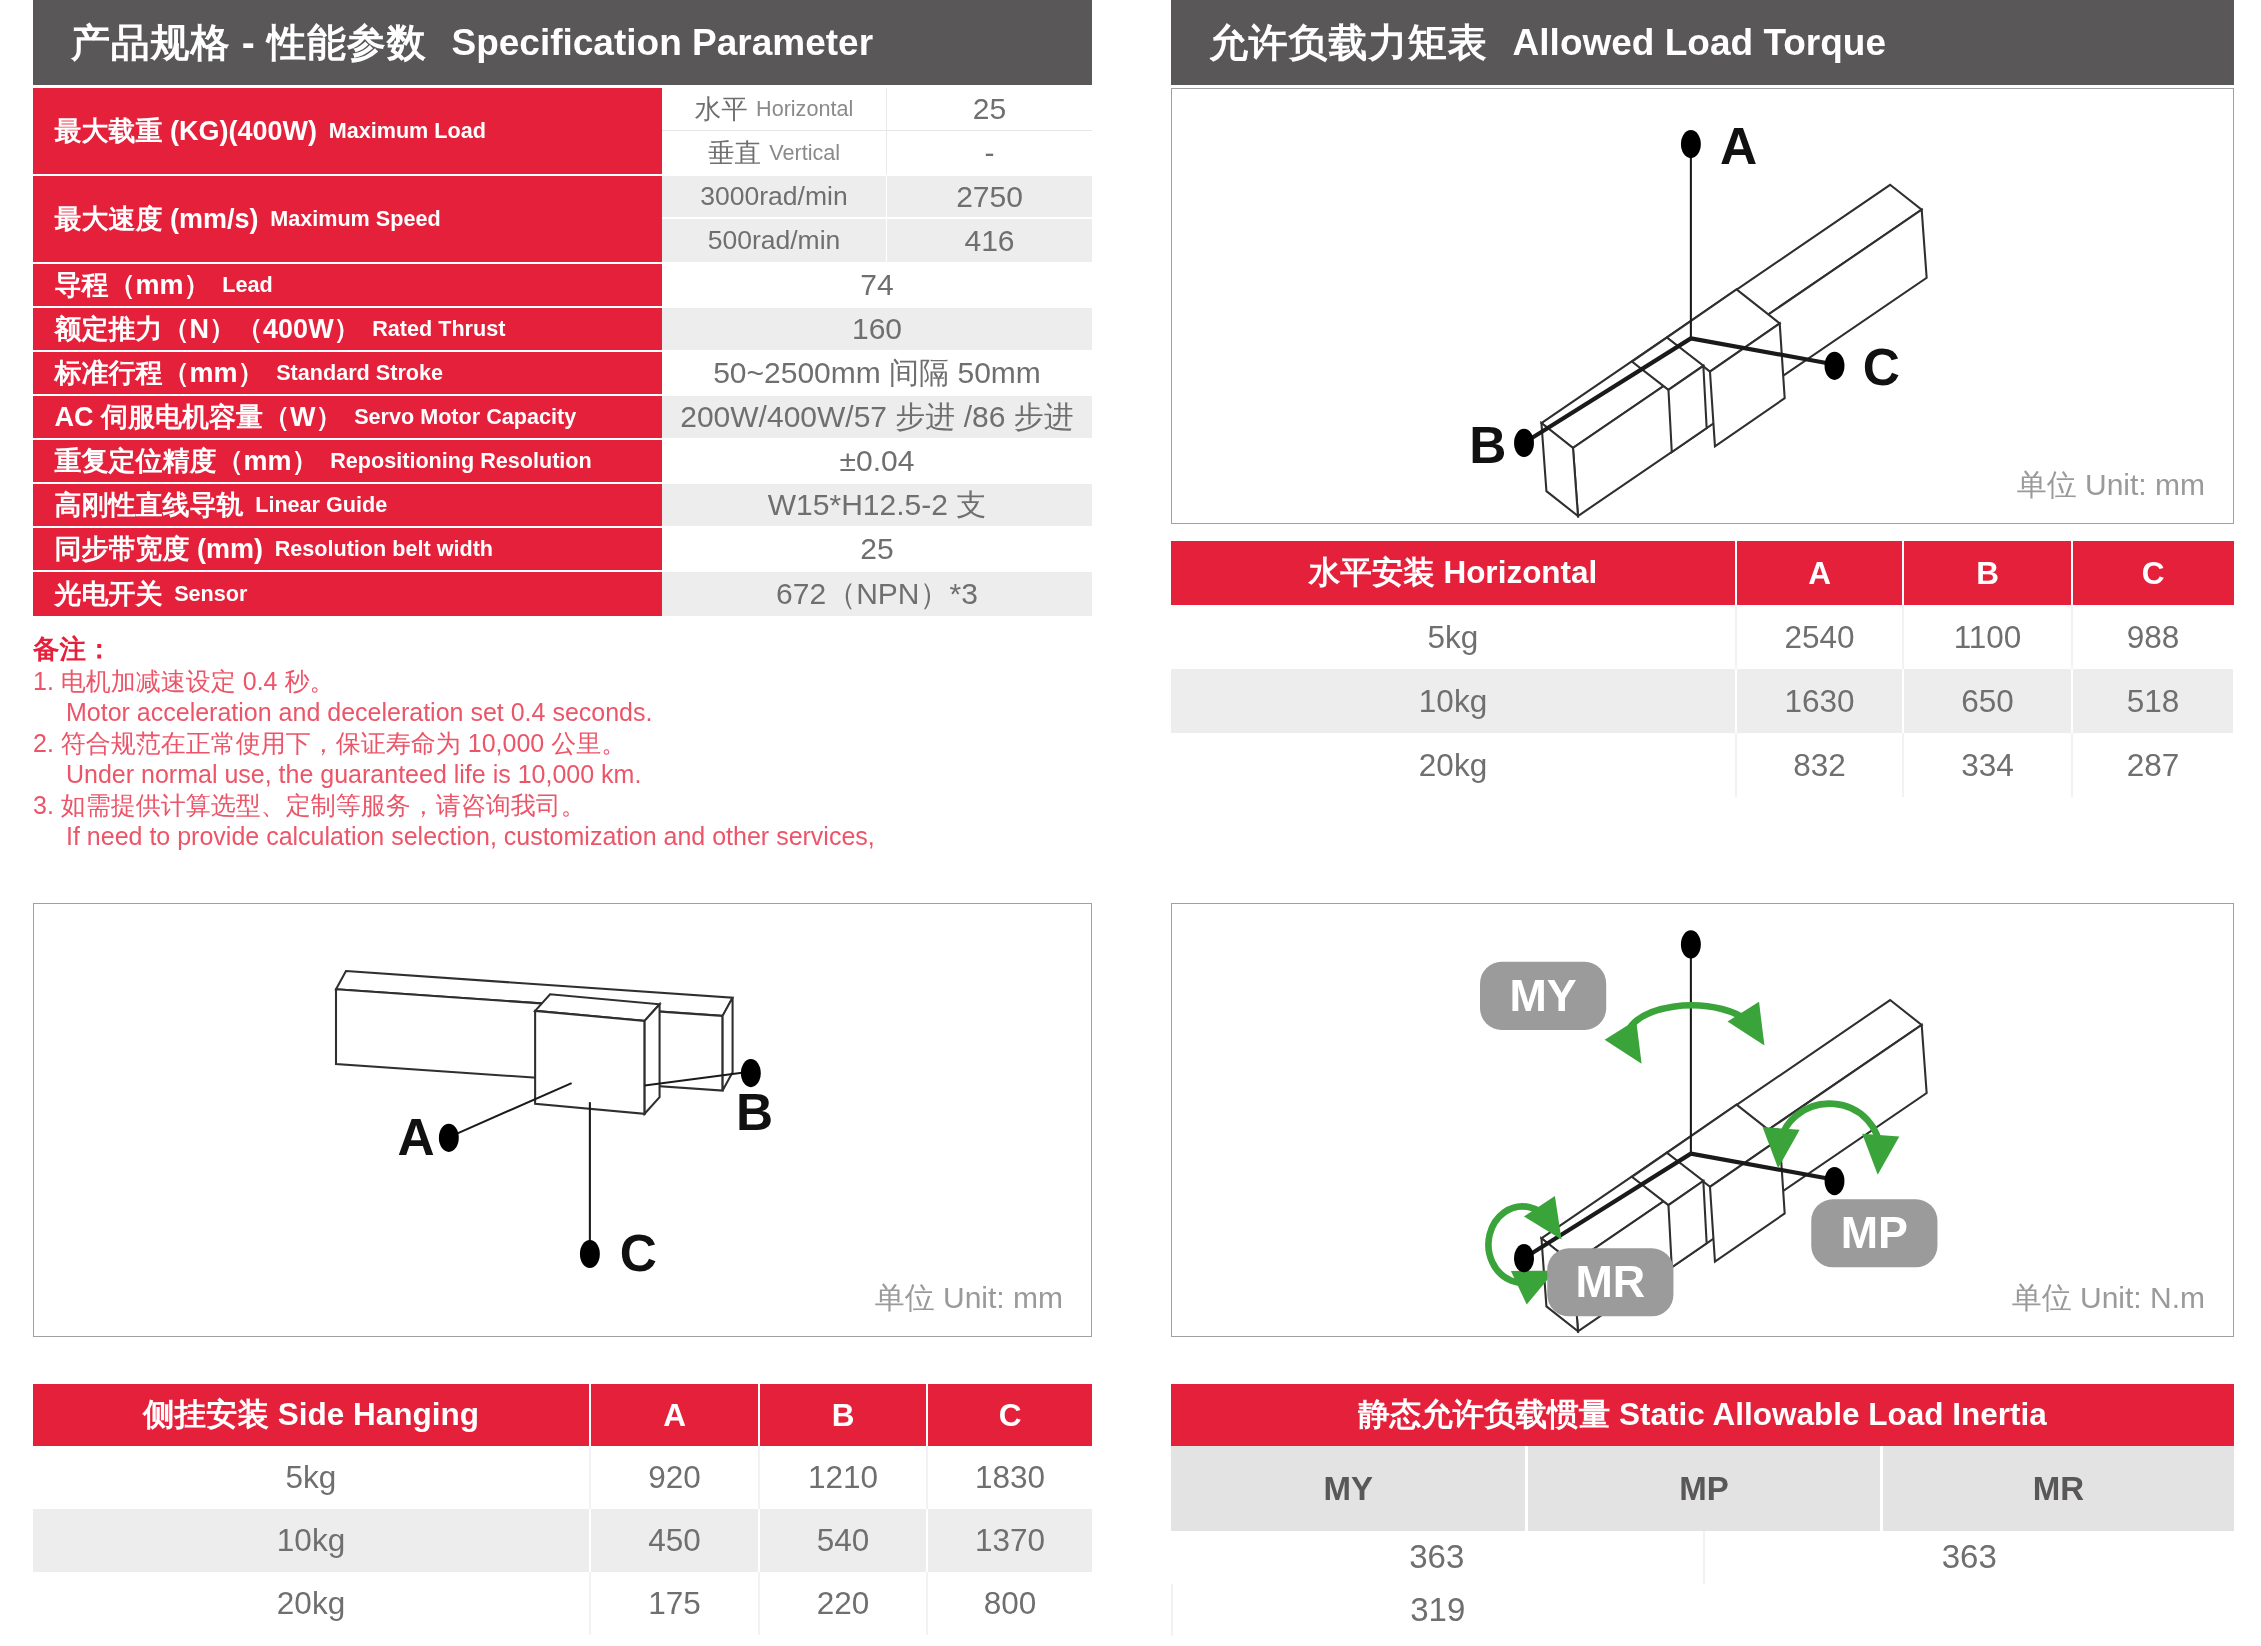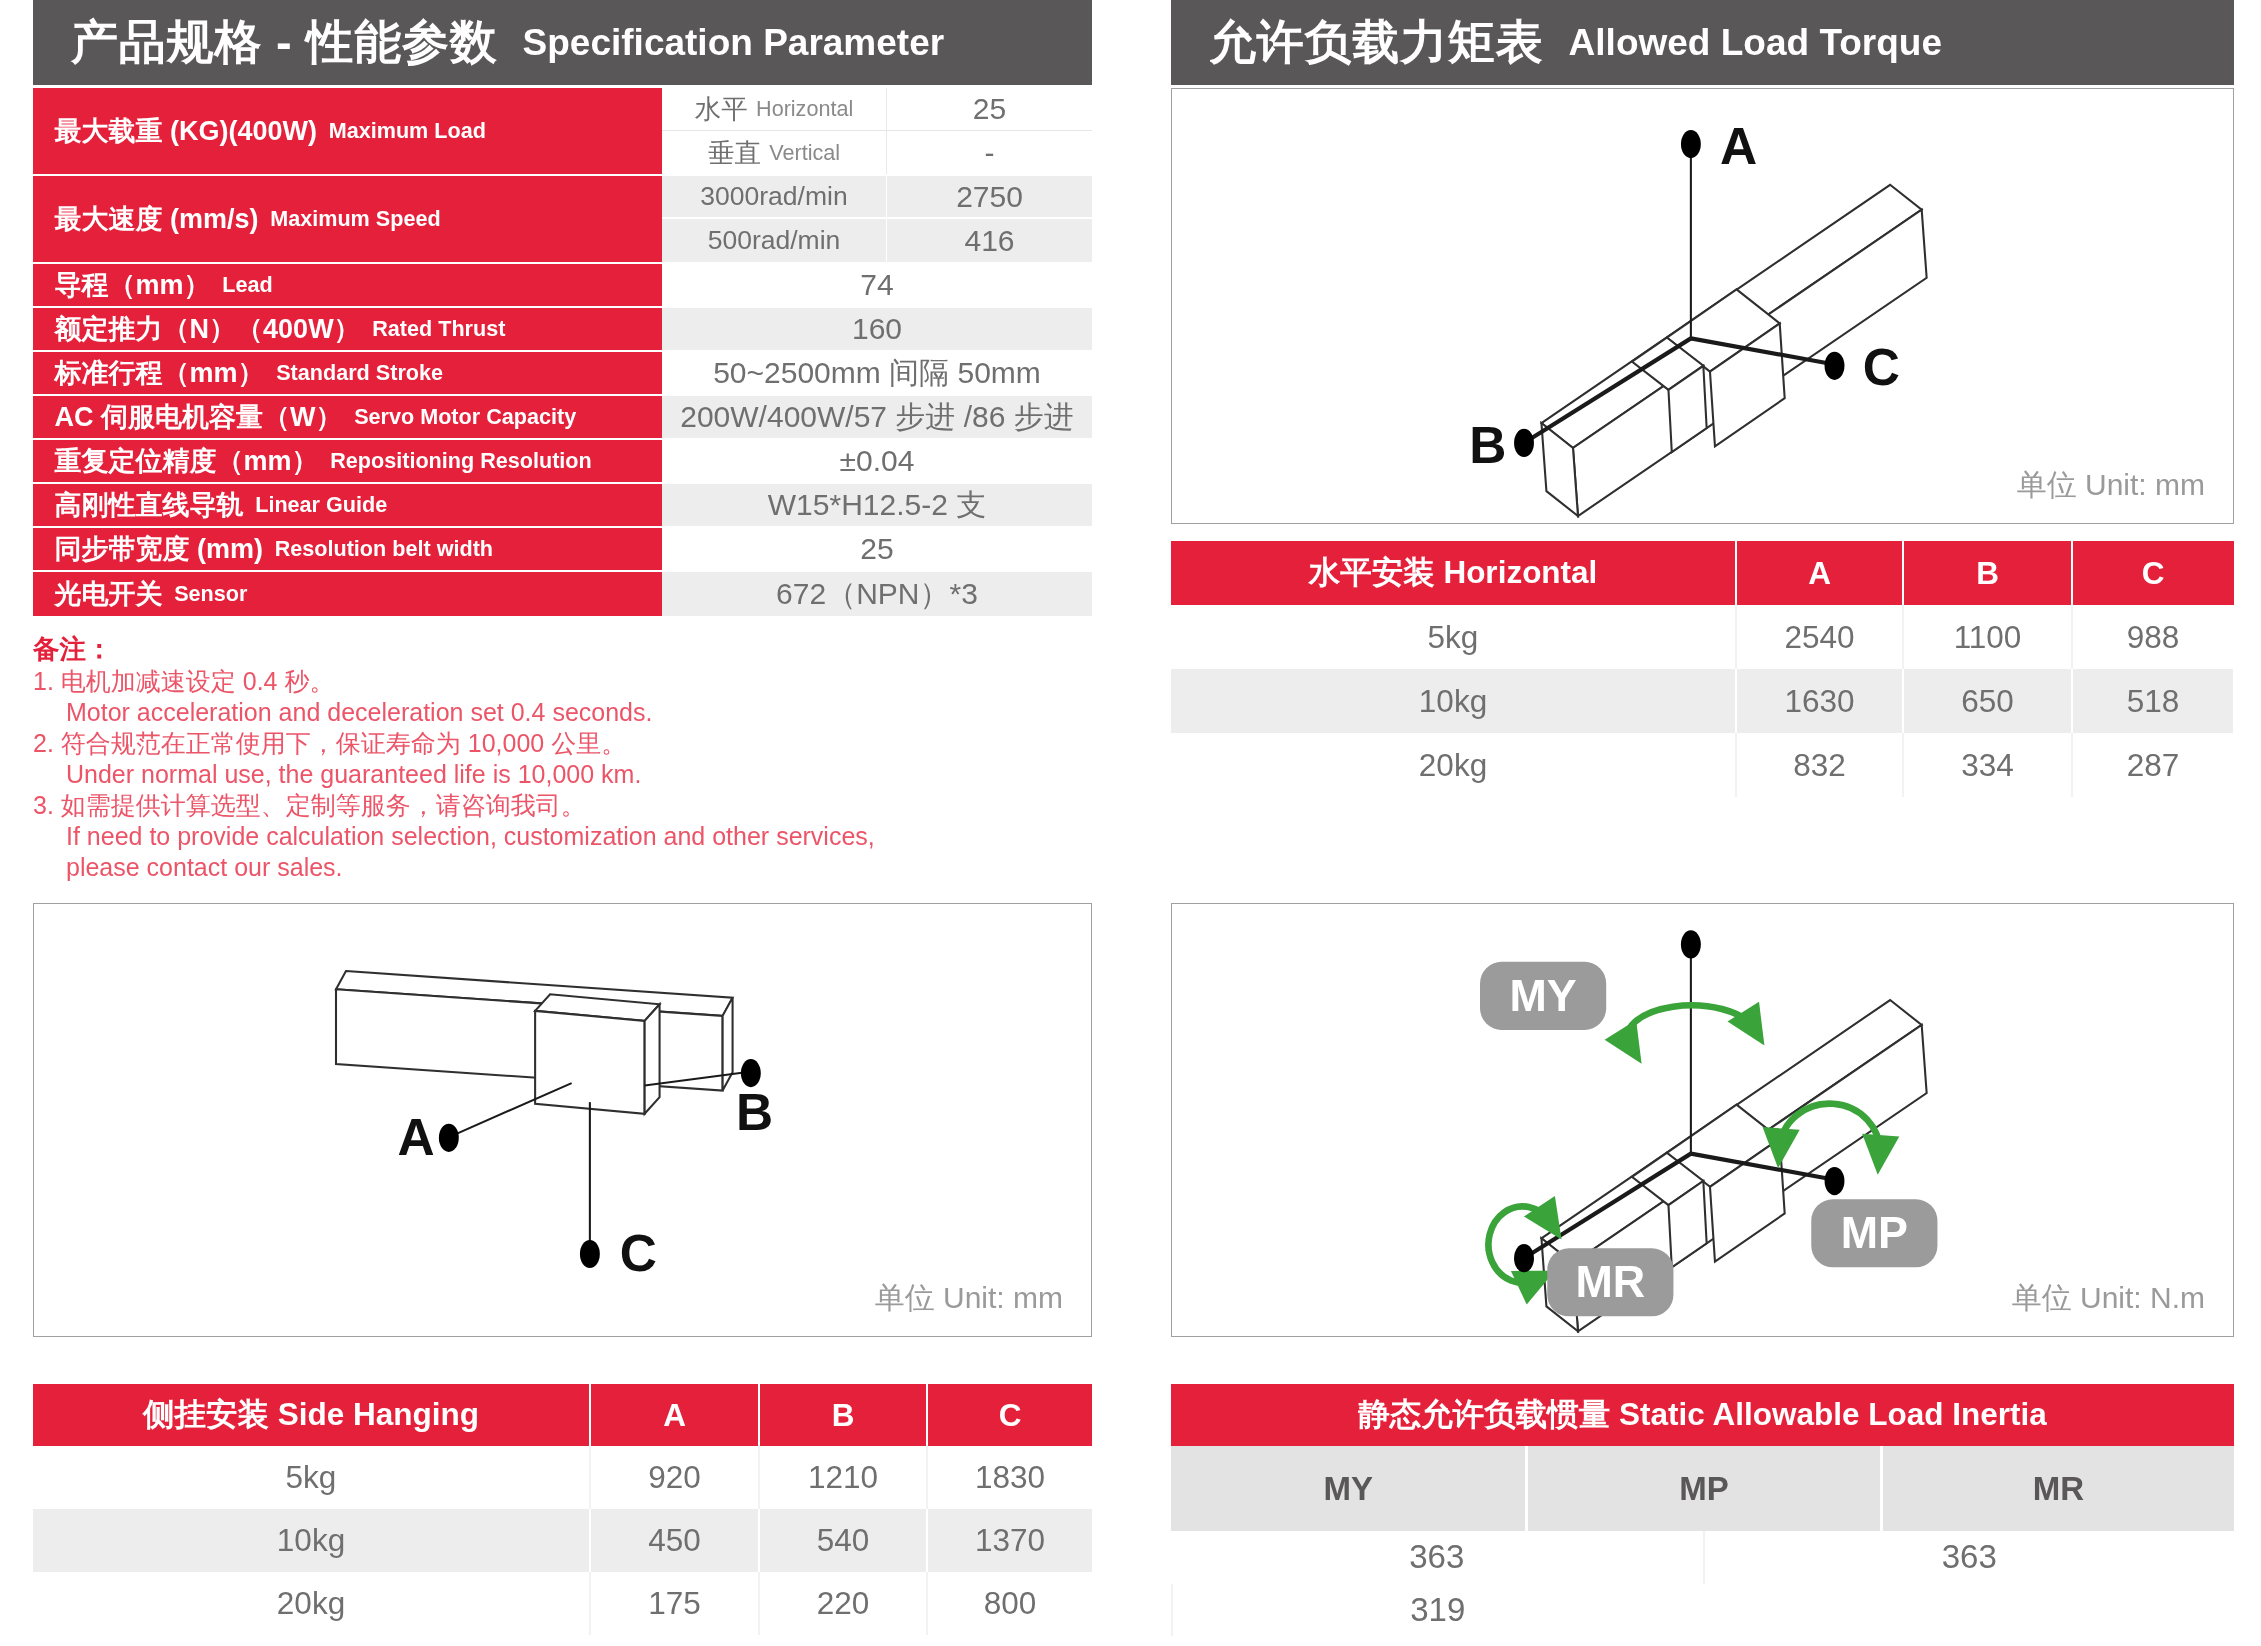--- a/index.html
+++ b/index.html
@@ -14,21 +14,21 @@
   html,body{margin:0;padding:0;background:#fff;}
   .page{position:relative;width:2261px;height:1646px;background:#fff;overflow:hidden;
         font-family:"Liberation Sans","DejaVu Sans",sans-serif;}
   .col{position:absolute;top:0;}
   .col-left{left:33px;width:1059px;height:1646px;}
   .col-right{left:1171px;width:1063px;height:1196px;}
 
   
   .panel-header{position:absolute;left:0;top:0;height:85px;width:100%;background:var(--dark);
                 display:flex;align-items:center;padding-left:38px;box-sizing:border-box;gap:25px;color:#fff;}
-  .panel-header .zh{font-size:47px;font-weight:bold;letter-spacing:0.8px;}
+  .panel-header .zh{font-size:39px;font-weight:bold;letter-spacing:0.8px;}
   .panel-header .en{font-size:37px;font-weight:bold;}
 
   
   .spec-table{position:absolute;left:0;top:88px;width:1059px;display:flex;flex-direction:column;}
   .srow{display:flex;box-sizing:border-box;border-bottom:2.5px solid #fff;}
   .srow:last-child{border-bottom:none;}
   .rlabel{width:629px;background:var(--red);color:#fff;display:flex;align-items:center;
           padding-left:21.6px;box-sizing:border-box;gap:11.6px;flex-shrink:0;}
   .rlabel .zh{font-size:27px;font-weight:bold;white-space:nowrap;}
   .rlabel .en{font-size:21.6px;font-weight:bold;white-space:nowrap;}
@@ -215,21 +215,20 @@
     </div>
 
     <div class="notes">
       <div class="nlabel">备注：</div>
       <div class="note-line">1. 电机加减速设定 0.4 秒。</div>
       <div class="note-line indent">Motor acceleration and deceleration set 0.4 seconds.</div>
       <div class="note-line">2. 符合规范在正常使用下，保证寿命为 10,000 公里。</div>
       <div class="note-line indent">Under normal use, the guaranteed life is 10,000 km.</div>
       <div class="note-line">3. 如需提供计算选型、定制等服务，请咨询我司。</div>
       <div class="note-line indent">If need to provide calculation selection, customization and other services,</div>
-      <div class="note-line indent">please contact our sales.</div>
     </div>
 
     <div class="dbox dbox-left">
       <svg viewBox="0 0 1274 519">
 
         <polygon class="body-line" points="376,80 842,112 830,134 364,102"></polygon>
         <polygon class="body-line" points="364,102 830,134 830,224 364,192"></polygon>
         <polygon class="body-line" points="830,134 842,112 842,202 830,224"></polygon>
 
         <polygon class="body-line" points="604,128 622,108 754,120 736,140"></polygon>

